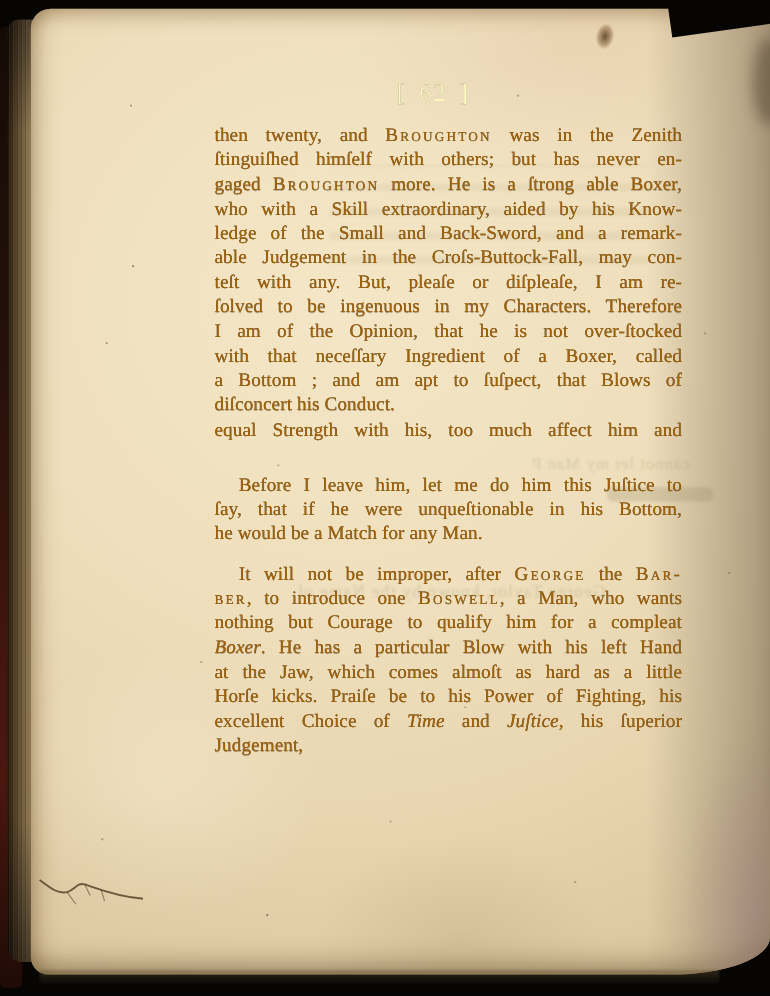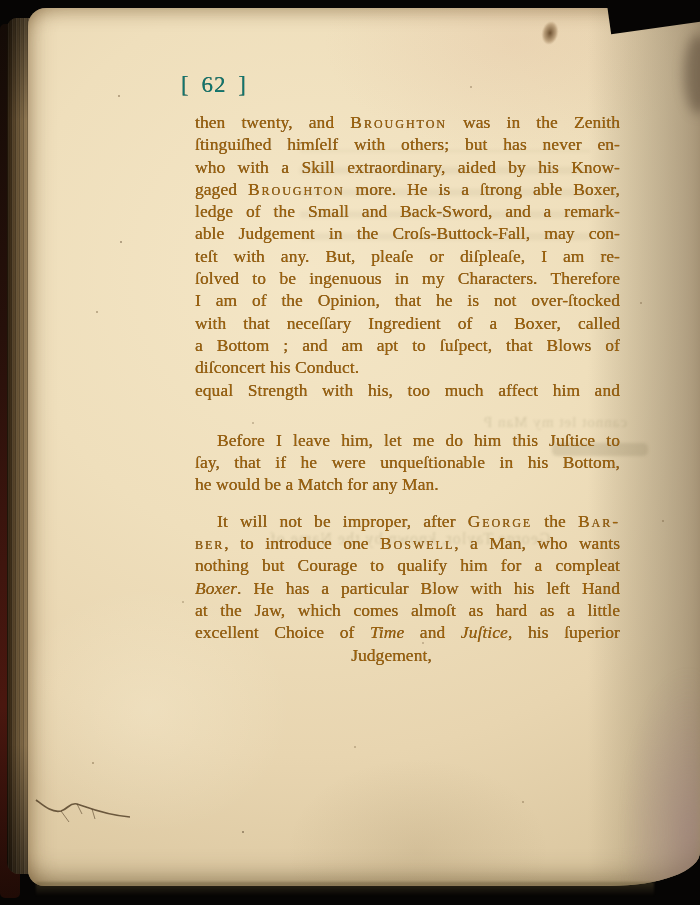--- a/index.html
+++ b/index.html
@@ -39,34 +39,34 @@
 
   
   .corner-wedge{position:absolute;left:606px;top:-40px;width:150px;height:64px;
       background:#060504;transform:rotate(-8deg);}
 
   
   .bottom-smear{position:absolute;left:36px;top:882px;width:618px;height:14px;
       background:linear-gradient(180deg,rgba(96,82,50,0.45),rgba(20,15,8,0));filter:blur(1px);}
 
   
-  .folio{position:absolute;left:195px;top:72px;width:425px;text-align:left;
+  .folio{position:absolute;left:195px;top:72px;width:425px;text-align:center;
       transform:translateX(-14px);font-size:23px;word-spacing:5px;letter-spacing:1px;
-      color:#0f766e;text-shadow:0 0 0.6px rgba(46,38,28,0.7);}
+      color:#fef9c3;text-shadow:0 0 0.6px rgba(46,38,28,0.7);}
   .text-column{position:absolute;left:195px;top:111px;width:425px;
       font-size:17.4px;line-height:22.3px;color:#a16207;letter-spacing:0.1px;
       text-shadow:0 0 0.6px rgba(46,38,28,0.65),0.2px 0.2px 0 rgba(46,38,28,0.3);}
   .para + .para{margin-top:28px;}
   .para:nth-of-type(3){margin-top:14px;}
   .tline{height:22.3px;overflow:hidden;text-align:justify;text-align-last:justify;}
   .tline.last{text-align-last:left;}
   .tline.indent{text-indent:22px;}
   .sc{font-variant:small-caps;letter-spacing:2px;}
   .i{font-style:italic;}
-  .catchword{height:22.3px;text-align:center;padding-right:32px;}
+  .catchword{height:22.3px;text-align:left;padding-right:32px;}
 
   
   .ghost{position:absolute;transform:scale(-1,1);color:rgba(118,111,74,0.6);
       opacity:0.34;filter:blur(0.8px);font-size:16px;letter-spacing:1px;white-space:nowrap;}
   .ghost1{left:455px;top:414px;width:200px;text-align:center;font-size:15px;}
   .ghost2{left:200px;top:530px;width:420px;text-align:center;}
   .ghost-blob{position:absolute;left:552px;top:443px;width:96px;height:13px;border-radius:5px;
       background:rgba(115,108,74,0.18);filter:blur(1.5px);}
   .ghost-area{position:absolute;left:300px;top:150px;width:290px;height:90px;
       background:repeating-linear-gradient(0deg,rgba(115,105,70,0.07) 0 7px,transparent 7px 22px);
@@ -104,22 +104,22 @@
   <div class="ghost-area"></div>
   <div class="ghost ghost1">cannot let my Man P</div>
   <div class="ghost-blob"></div>
   <div class="ghost ghost2">George Taylor, known by the Name of</div>
 
   <div class="folio">[ 62 ]</div>
   <div class="text-column">
       <div class="para">
         <div class="tline"><span>then twenty, and </span><span class="sc">Broughton</span><span> was in the Zenith</span></div>
         <div class="tline"><span>ſtinguiſhed himſelf with others; but has never en-</span></div>
+        <div class="tline"><span>gaged </span><span class="sc">Broughton</span><span> more.  He is a ſtrong able Boxer,</span></div>
         <div class="tline"><span>who with a Skill extraordinary, aided by his Know-</span></div>
-        <div class="tline"><span>gaged </span><span class="sc">Broughton</span><span> more.  He is a ſtrong able Boxer,</span></div>
         <div class="tline"><span>ledge of the Small and Back-Sword, and a remark-</span></div>
         <div class="tline"><span>able Judgement in the Croſs-Buttock-Fall, may con-</span></div>
         <div class="tline"><span>teſt with any.  But, pleaſe or diſpleaſe, I am re-</span></div>
         <div class="tline"><span>ſolved to be ingenuous in my Characters.  Therefore</span></div>
         <div class="tline"><span>I am of the Opinion, that he is not over-ſtocked</span></div>
         <div class="tline"><span>with that neceſſary Ingredient of a Boxer, called</span></div>
         <div class="tline"><span>a Bottom ; and am apt to ſuſpect, that Blows of</span></div>
         <div class="tline last"><span>diſconcert his Conduct.</span></div>
         <div class="tline"><span>equal Strength with his, too much affect him and</span></div>
       </div>
@@ -127,20 +127,21 @@
         <div class="tline indent"><span>Before I leave him, let me do him this Juſtice to</span></div>
         <div class="tline"><span>ſay, that if he were unqueſtionable in his Bottom,</span></div>
         <div class="tline last"><span>he would be a Match for any Man.</span></div>
       </div>
       <div class="para">
         <div class="tline indent"><span>It will not be improper, after </span><span class="sc">George</span><span> the </span><span class="sc">Bar-</span></div>
         <div class="tline"><span class="sc">ber</span><span>, to introduce one </span><span class="sc">Boswell</span><span>, a Man, who wants</span></div>
         <div class="tline"><span>nothing but Courage to qualify him for a compleat</span></div>
         <div class="tline"><span class="i">Boxer</span><span>.  He has a particular Blow with his left Hand</span></div>
         <div class="tline"><span>at the Jaw, which comes almoſt as hard as a little</span></div>
+        <div class="tline"><span>Horſe kicks.  Praiſe be to his Power of Fighting, his</span></div>
         <div class="tline"><span>excellent Choice of </span><span class="i">Time</span><span> and </span><span class="i">Juſtice</span><span>, his ſuperior</span></div>
       </div>
       <div class="catchword">Judgement,</div>
     </div>
 
   <div class="stain-top"></div>
   <div class="hair">
     <svg width="116" height="44" viewBox="0 0 116 44">
       <path d="M4,14 C12,20 20,27 29,25 C36,23 38,16 45,18 C52,20 72,29 98,31" fill="none" stroke="#56432a" stroke-width="1.7" opacity="0.85"></path>
       <path d="M29,25 L37,36 M45,18 L50,28 M60,23 L63,33" fill="none" stroke="#56432a" stroke-width="1" opacity="0.6"></path>

